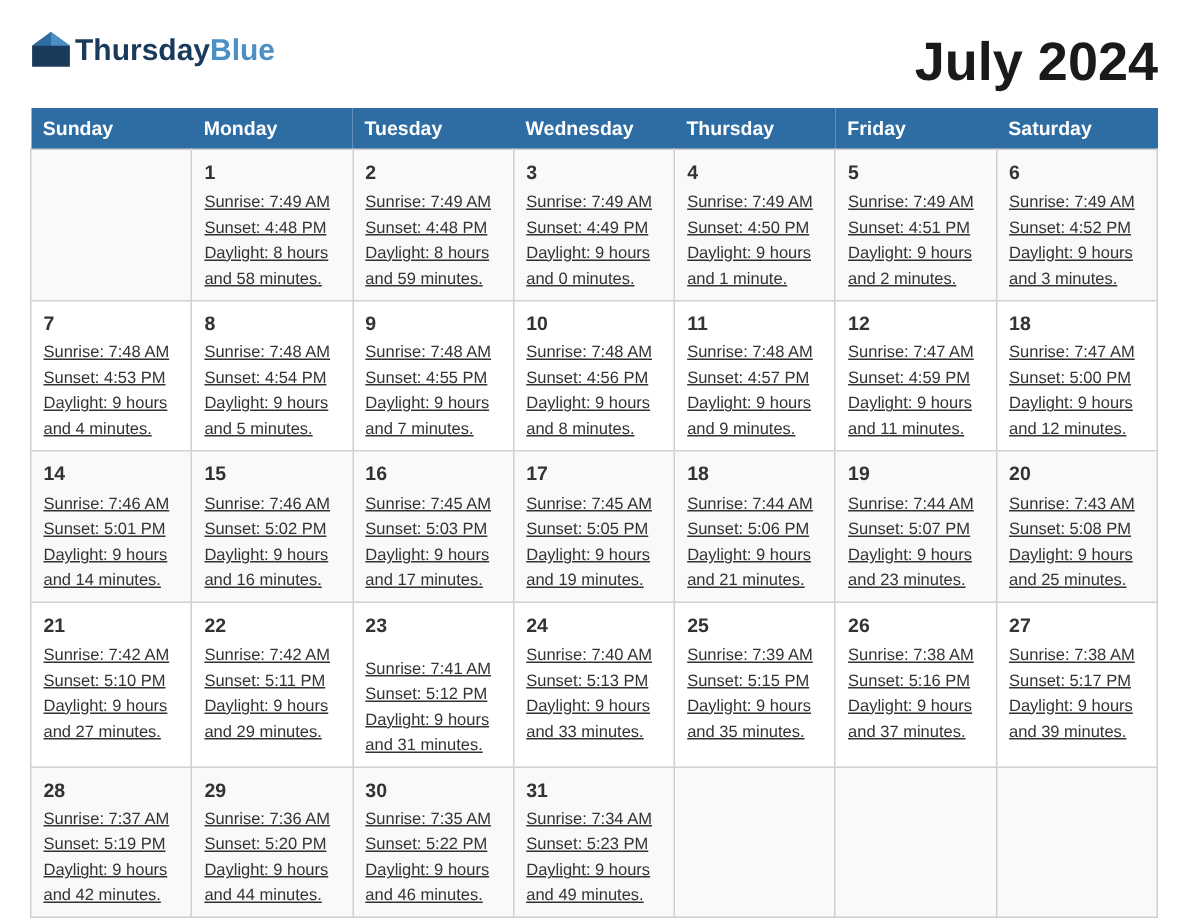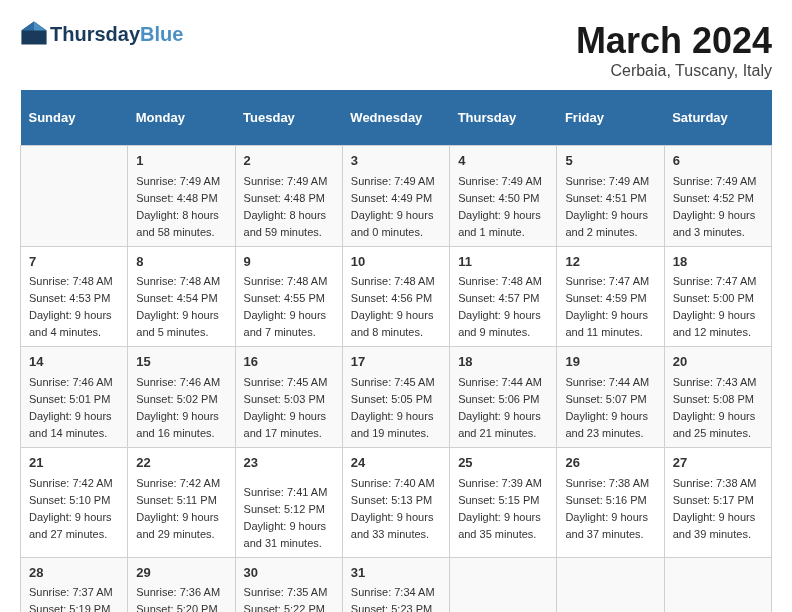--- a/index.html
+++ b/index.html
@@ -38,21 +38,21 @@
       color: #444;
     }
     table {
       width: 100%;
       border-collapse: collapse;
       font-size: 11.5px;
     }
     thead tr th {
       background: #2e6da4;
       color: #fff;
-      padding: 20px 8px;
+      padding: 6px 8px;
       text-align: left;
       font-size: 13px;
       font-weight: bold;
     }
     tbody tr {
       vertical-align: top;
     }
     tbody tr td {
       padding: 5px 8px;
       border: 1px solid #d0d0d0;
@@ -69,41 +69,41 @@
     .day-num {
       font-weight: bold;
       font-size: 13px;
       display: block;
       margin-bottom: 2px;
     }
     .day-info {
       color: #333;
       font-size: 11px;
       line-height: 1.55;
+      text-decoration: underline;
     }
   </style>
 </head>
 <body>
 
 <div class="header">
   <div class="logo">
     <svg class="logo-icon" viewBox="0 0 40 40" xmlns="http://www.w3.org/2000/svg">
       <polygon points="20,2 38,15 38,35 2,35 2,15" fill="#1a3a5c"></polygon>
       <polygon points="20,2 38,15 20,15" fill="#4a90c4"></polygon>
       <polygon points="20,2 2,15 20,15" fill="#2e6da4"></polygon>
     </svg>
     <div>
       <div style="font-size:20px; font-weight:bold; color:#1a3a5c; line-height:1.1;">
         <span style="color:#1a3a5c;">Thursday</span><span style="color:#4a90c4;">Blue</span>
       </div>
     </div>
   </div>
   <div class="title-block">
-    <div class="main-title">March 2024</div>
-    <div class="subtitle">Cerbaia, Tuscany, Italy</div>
+    <div class="main-title">July 2024</div>
   </div>
 </div>
 
 <table>
   <thead>
     <tr>
     <th>Sunday</th>
         <th>Monday</th>
         <th>Tuesday</th>
         <th>Wednesday</th>

